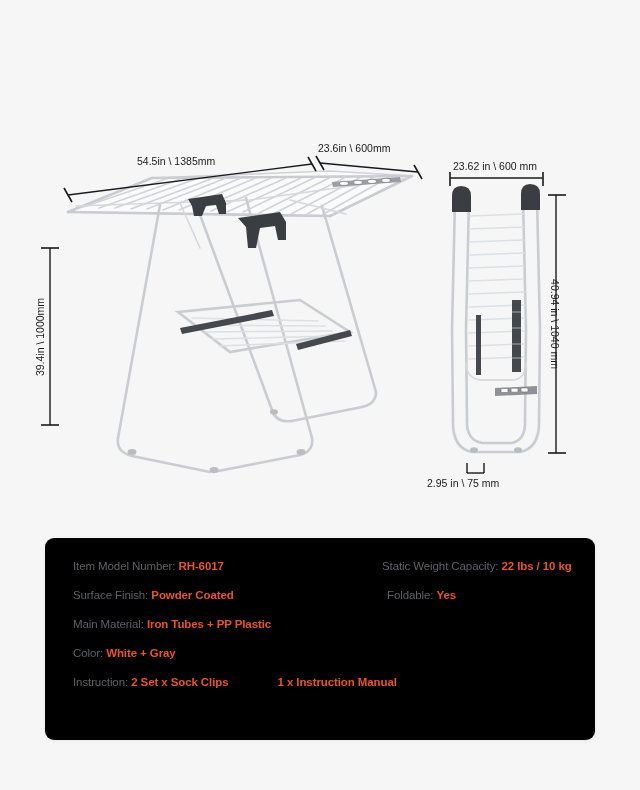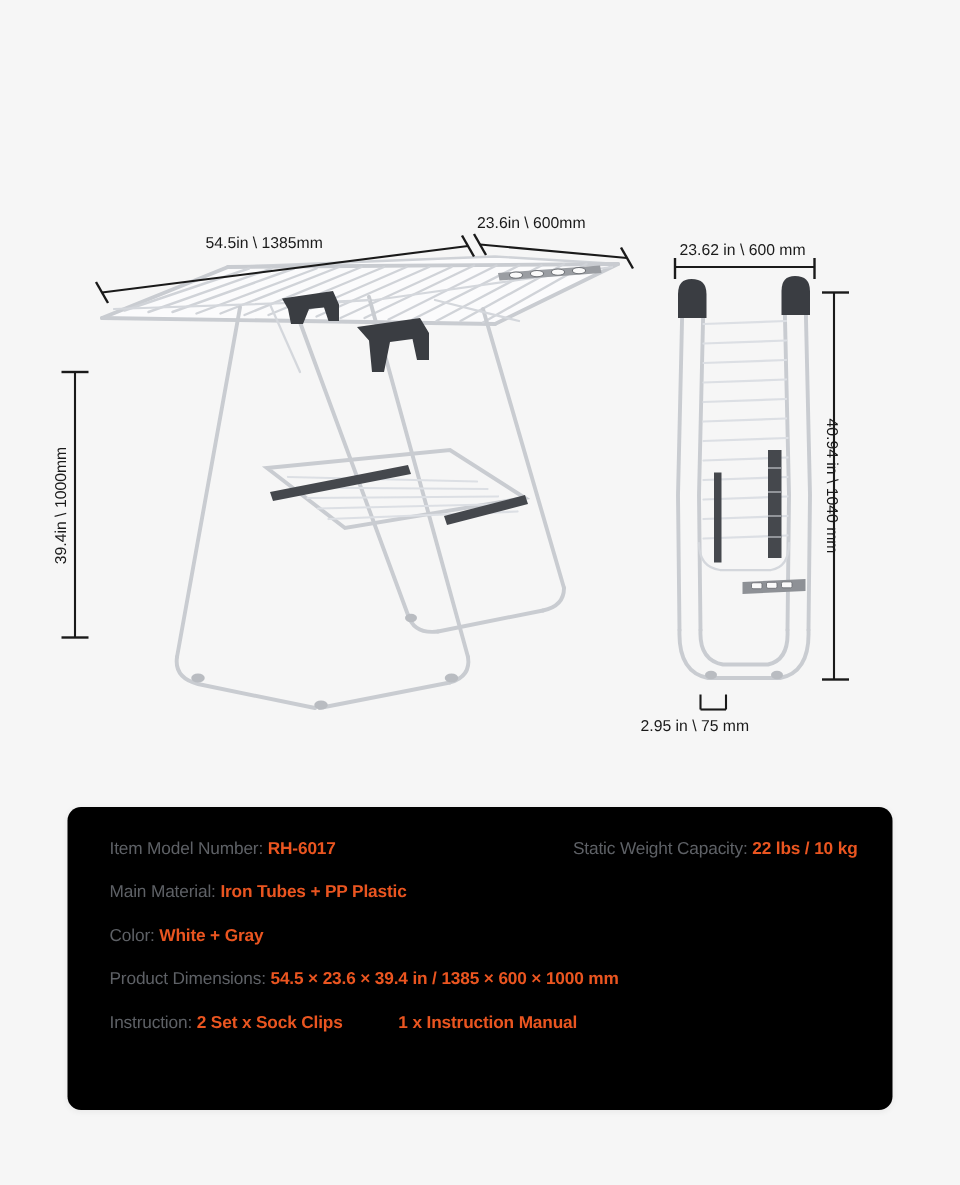--- a/index.html
+++ b/index.html
@@ -64,21 +64,21 @@
     color: #5e6166;
     white-space: nowrap;
     letter-spacing: -0.1px;
   }
   .spec-row.indent { padding-left: 5px; }
 
   .spec-val {
     color: #ea5520;
     font-weight: bold;
   }
-  .spec-val.second { margin-left: 34px; }
+  .spec-val.second { margin-left: 46px; }
 </style>
 </head>
 <body>
 
 <div id="diagram-area">
   <svg id="diagram-svg" viewBox="0 0 640 520">
 
     <g>
 
       <path class="rack-panel" d="M68,212 L152,178 L412,176 L330,216 Z"></path>
@@ -246,37 +246,41 @@
 </div>
 
 <div id="spec-card">
 
   <div class="spec-col" id="spec-col-left">
     <div class="spec-row">
       <span>Item Model Number:</span>
       <span class="spec-val">RH-6017</span>
     </div>
     <div class="spec-row">
+      <span>Surface Finish:</span>
+      <span class="spec-val">Powder Coated</span>
+    </div>
+    <div class="spec-row">
       <span>Main Material:</span>
       <span class="spec-val">Iron Tubes + PP Plastic</span>
     </div>
     <div class="spec-row">
       <span>Color:</span>
       <span class="spec-val">White + Gray</span>
-    </div>
-    <div class="spec-row">
-      <span>Product Dimensions:</span>
-      <span class="spec-val">54.5 × 23.6 × 39.4 in / 1385 × 600 × 1000 mm</span>
     </div>
     <div class="spec-row">
       <span>Instruction:</span>
       <span class="spec-val">2 Set x Sock Clips</span>
       <span class="spec-val second">1 x Instruction Manual</span>
     </div>
   </div>
 
   <div class="spec-col" id="spec-col-right">
     <div class="spec-row">
       <span>Static Weight Capacity:</span>
       <span class="spec-val">22 lbs / 10 kg</span>
     </div>
+    <div class="spec-row indent">
+      <span>Foldable:</span>
+      <span class="spec-val">Yes</span>
+    </div>
   </div>
 </div>
 
 </body></html>

